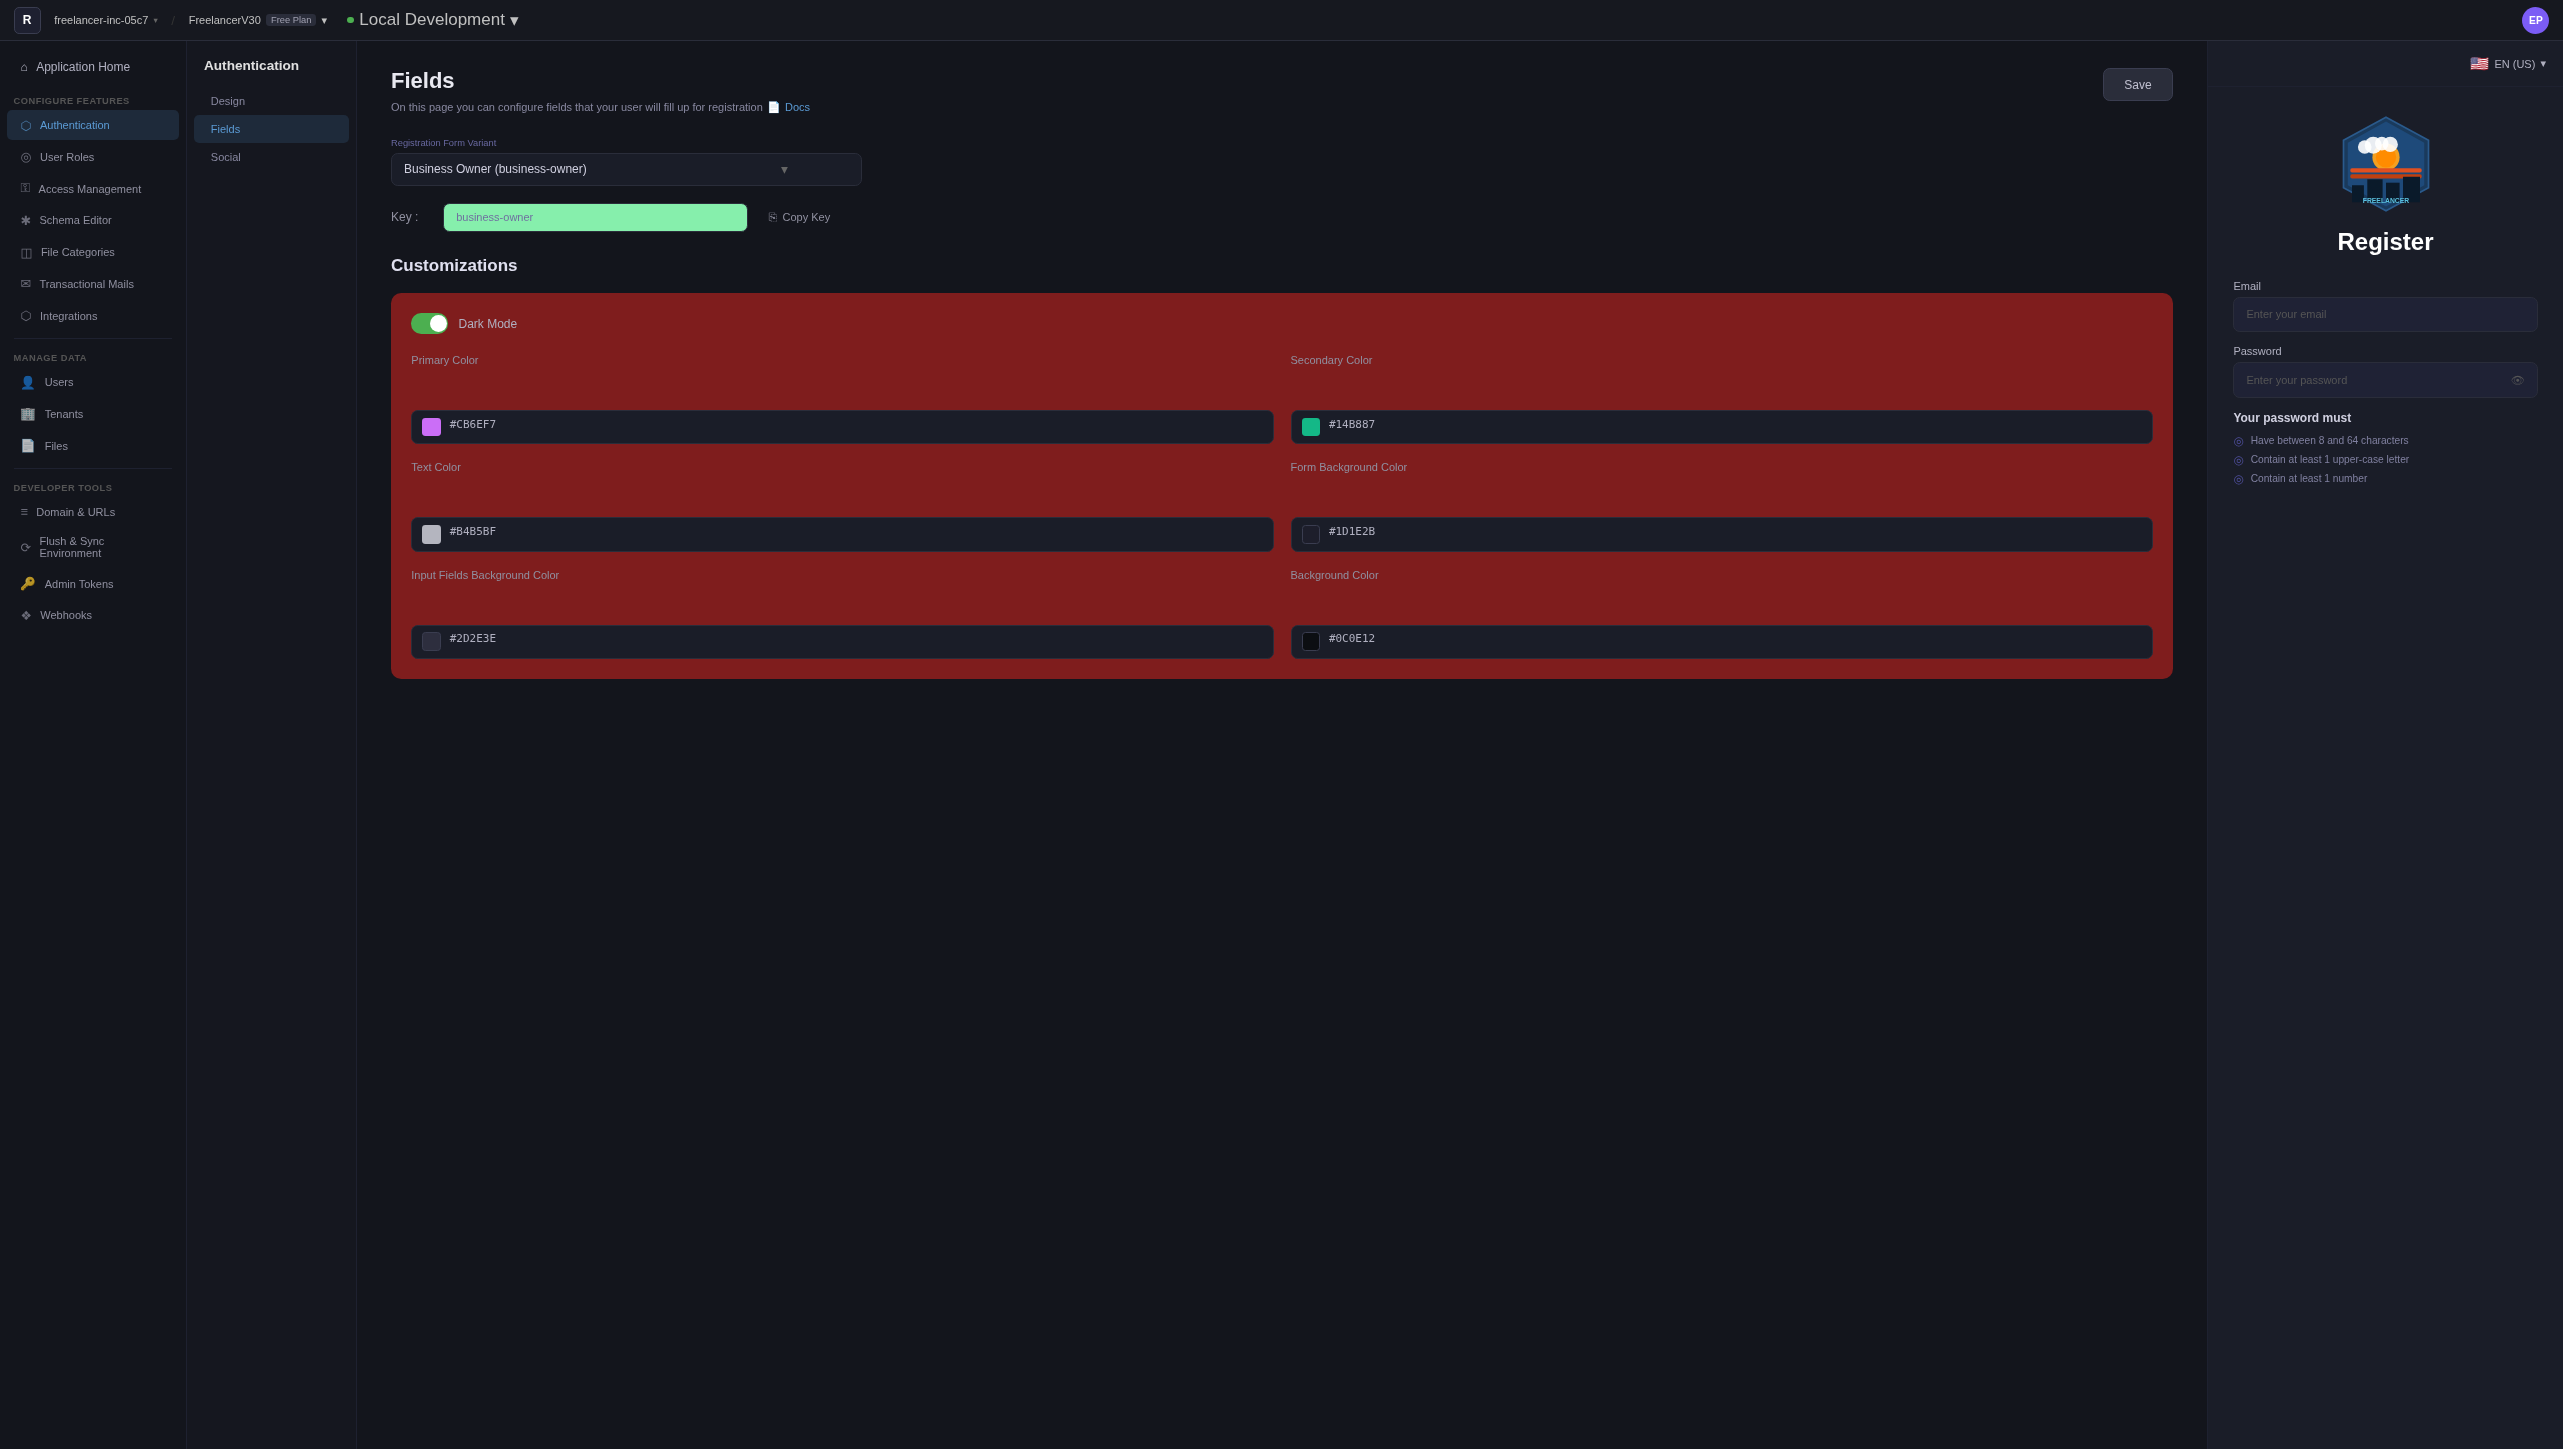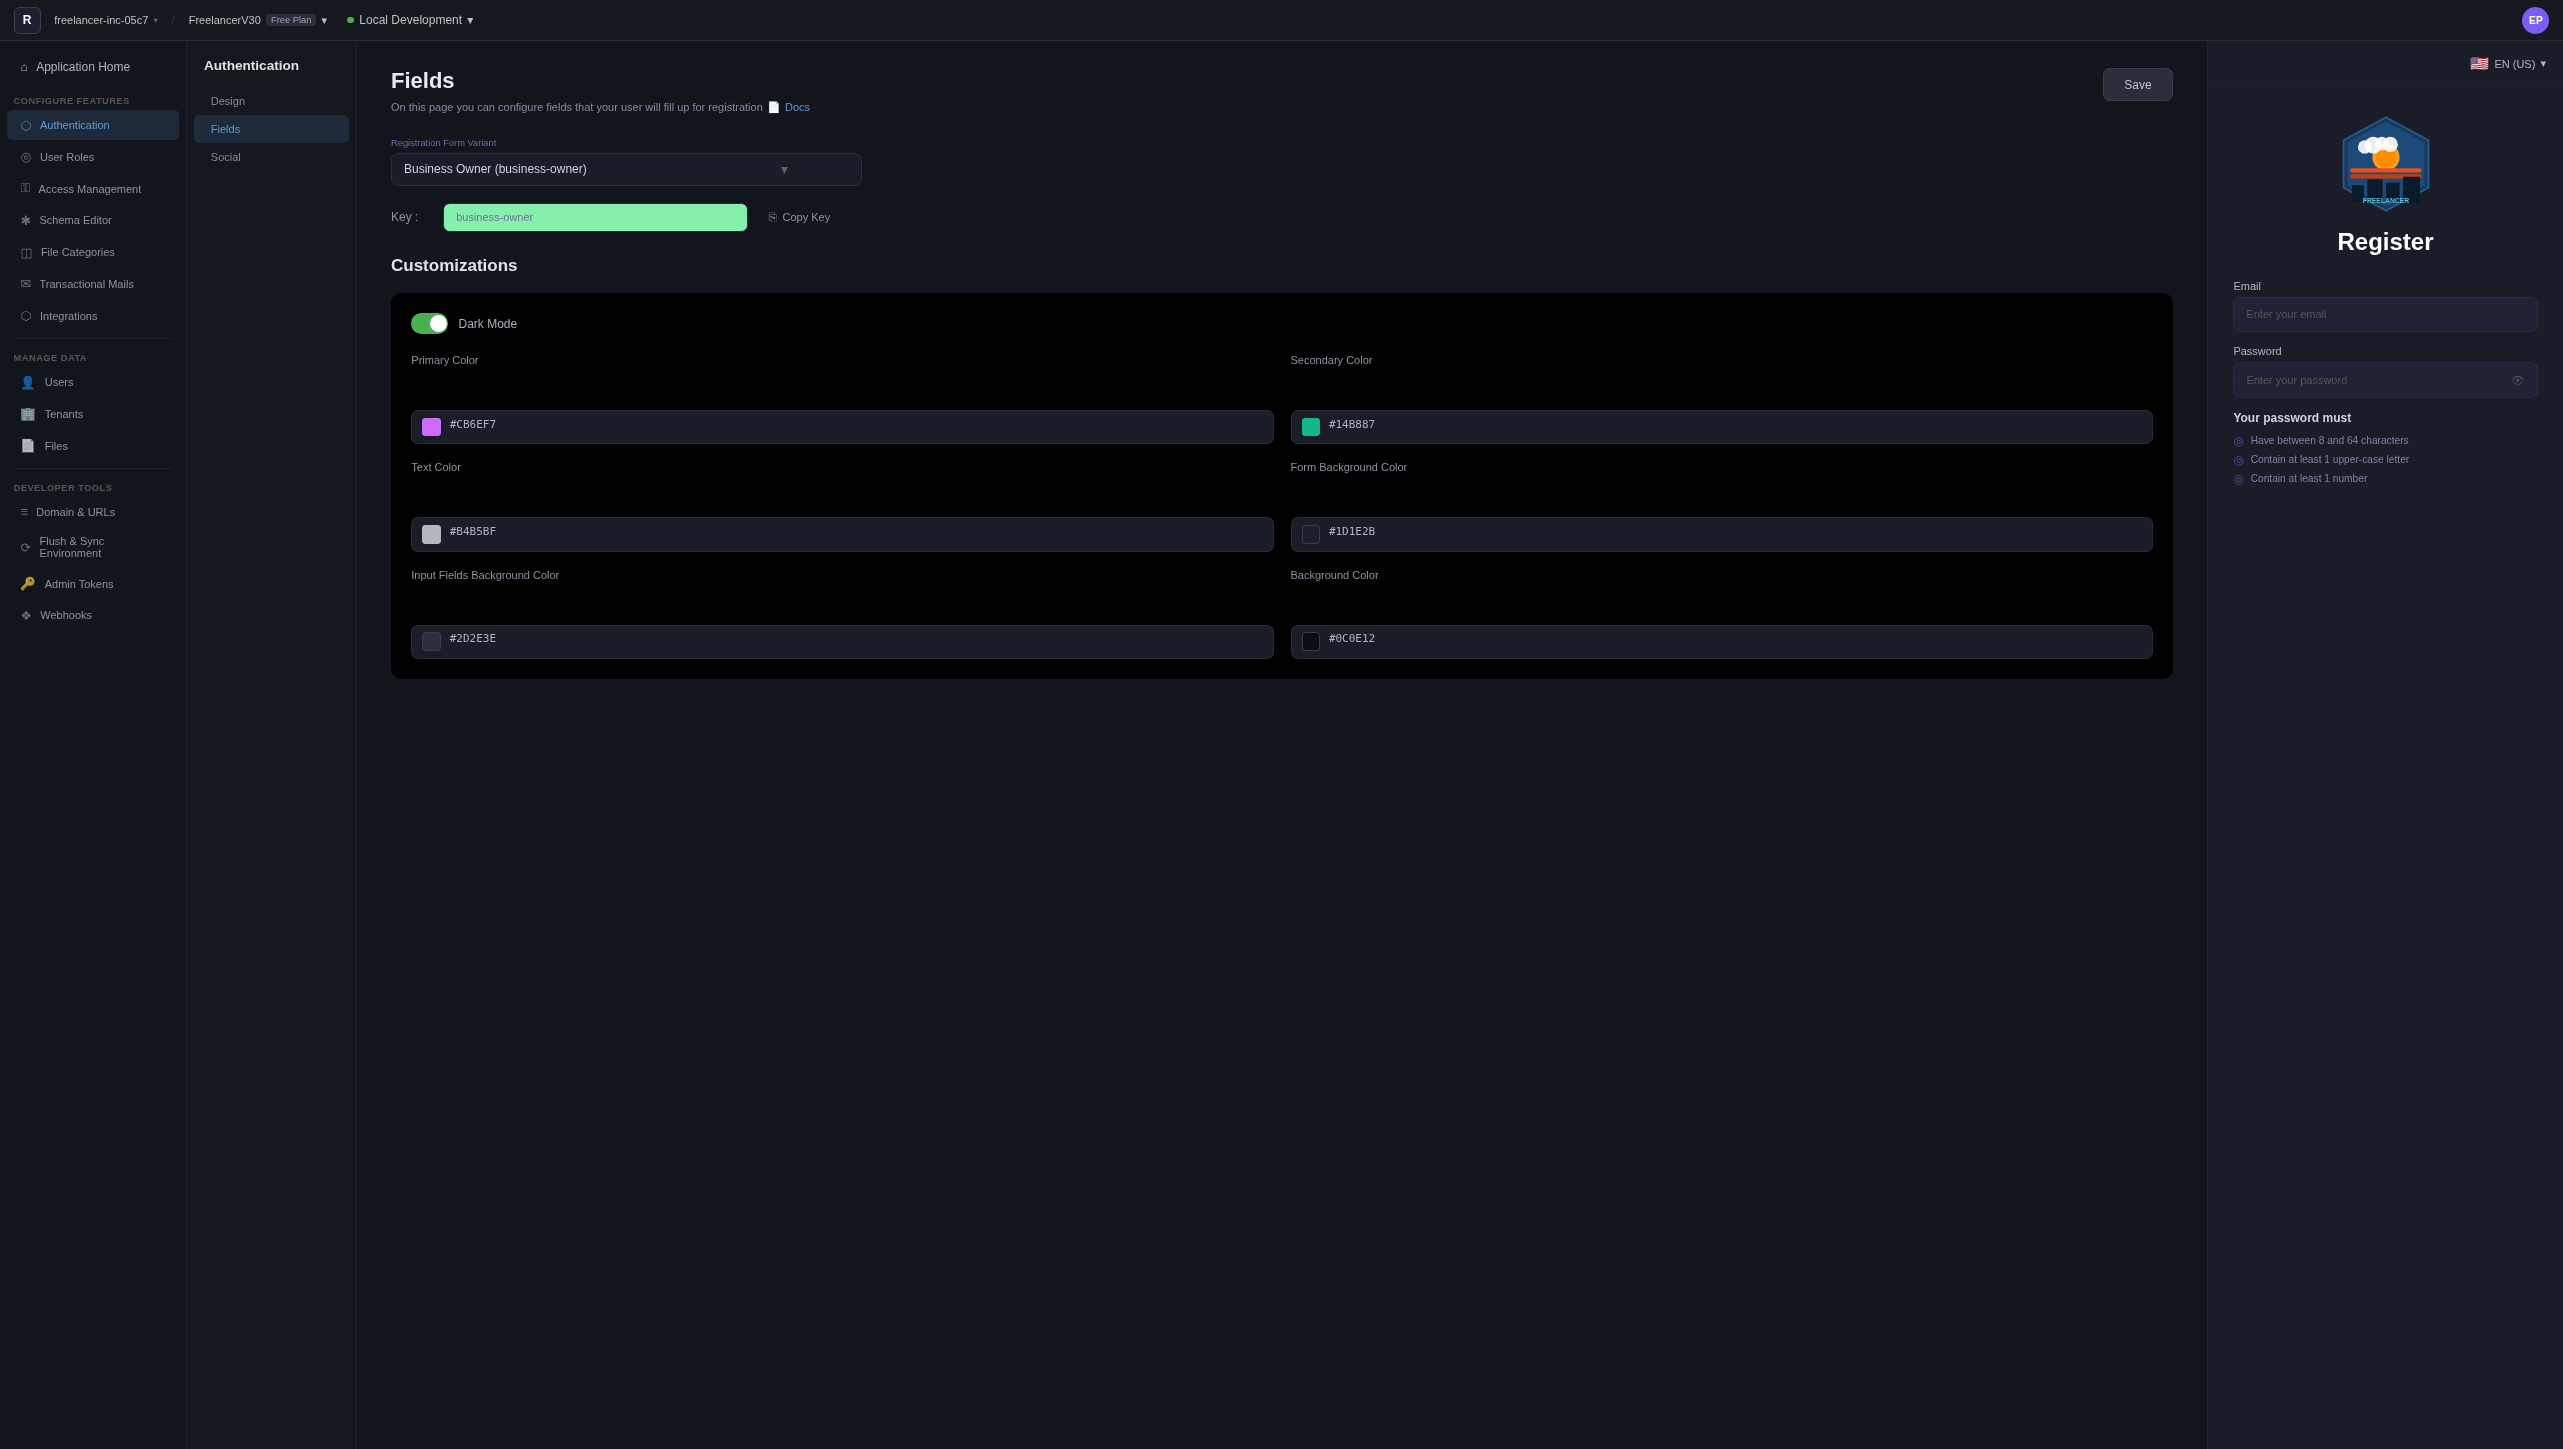--- a/index.html
+++ b/index.html
@@ -59,21 +59,21 @@
       background: #2a2d3a;
       color: #a0a0b0;
       font-size: 9.3px;
       padding: 0.8px 5.1px;
       border-radius: 3.4px;
     }
     .topbar-env {
       display: flex;
       align-items: center;
       gap: 5.1px;
-      font-size: 12px;
+      font-size: 17px;
       color: #c0c0c0;
       cursor: pointer;
       margin-left: 6.8px;
       text-align: center;
     }
     .topbar-env .dot {
       width: 6.8px; height: 6.8px;
       border-radius: 50%;
       background: #4caf50;
     }
@@ -223,21 +223,21 @@
       color: #c0c0d0;
       border: 0.8px solid #3a3d50;
       border-radius: 6.8px;
       padding: 8.5px 20.3px;
       font-size: 12px;
       cursor: pointer;
     }
 
     
     .form-section {
-      background: #000000;
+      background: #7f1d1d;
       border-radius: 10.2px;
       padding: 20.3px;
       margin-bottom: 17px;
     }
     .form-label-small {
       font-size: 9.3px;
       color: #6868a0;
       margin-bottom: 5.1px;
     }
     .form-select {

